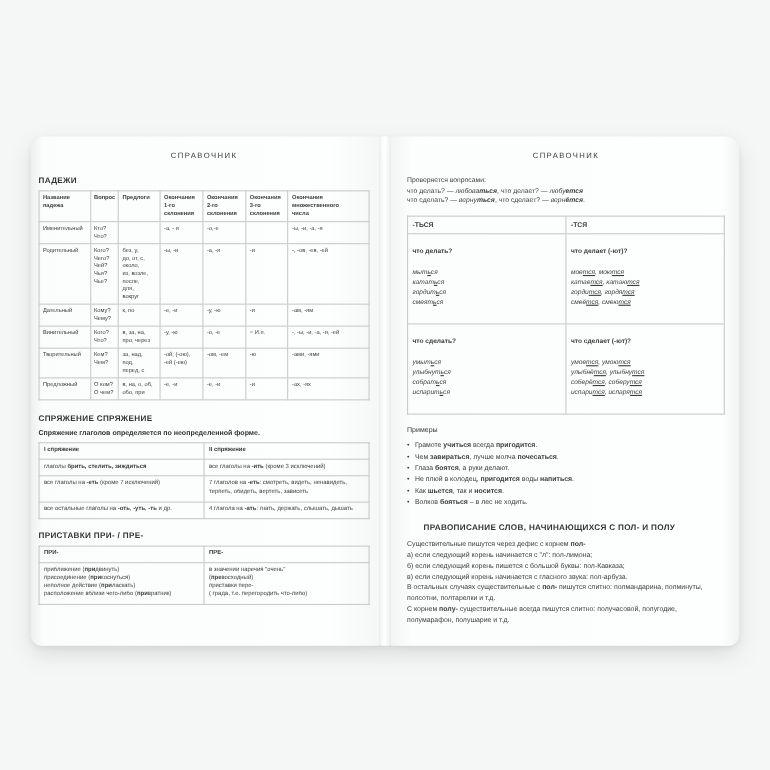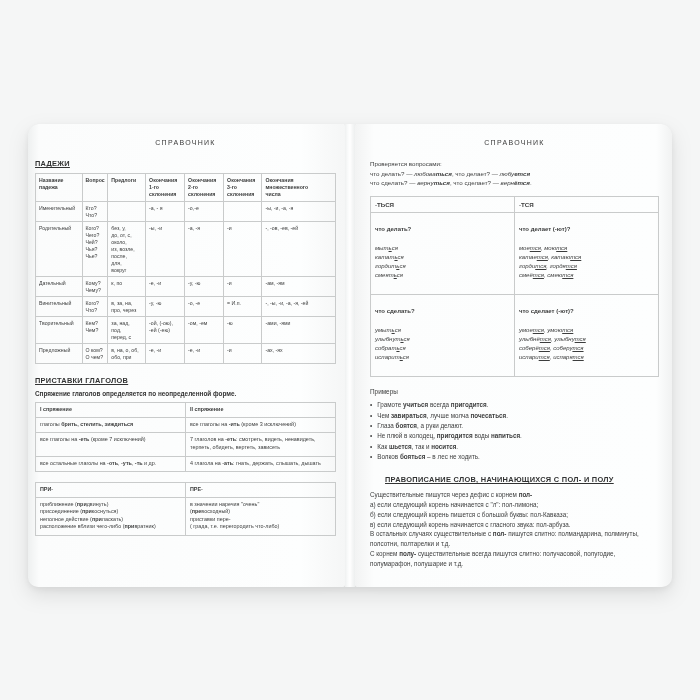--- a/index.html
+++ b/index.html
@@ -33,21 +33,21 @@
   .content { position:absolute; inset:0; }
   .pleft  .content { padding:15px 9px 0 7px; }
   .pright .content { padding:15px 13px 0 15px; }
 
   .page-title {
     text-align:center; font-size:7px; letter-spacing:1.3px;
     color:#3a3a3a; margin-bottom:13px;
   }
   .sec-h {
     font-size:7.4px; font-weight:bold; letter-spacing:0.3px;
-    color:#323333; margin-bottom:5px;text-decoration:underline;
+    color:#323333; margin-bottom:5px;
   }
 
   table { width:100%; border-collapse:collapse; table-layout:fixed; }
   th, td {
     border:1px solid #c9cbcb; vertical-align:top; text-align:left;
     white-space:pre-line;
   }
   
   .cases { font-size:5.2px; line-height:1.35; }
   .cases th { font-weight:bold; padding:3px 2px 3px 3px; }
@@ -187,21 +187,21 @@
           <td>в, на, о, об,
 обо, при</td>
           <td>-е, -и</td>
           <td>-е, -и</td>
           <td>-и</td>
           <td>-ах, -ях</td>
         </tr>
       </tbody>
         </table>
 
-      <div class="sec-h">ПРИСТАВКИ ГЛАГОЛОВ</div>
+      <div class="sec-h">СПРЯЖЕНИЕ СПРЯЖЕНИЕ</div>
       <div class="conj-intro">Спряжение глаголов определяется по неопределенной форме.</div>
       <table class="t2 mb10">
         <colgroup>
             <col style="width:50%">
             <col style="width:50%">
           </colgroup>
         <tbody>
             <tr>
           <th>I спряжение</th>
           <th>II спряжение</th>
@@ -214,20 +214,21 @@
           <td>все глаголы на <b>-еть</b> (кроме 7 исключений)</td>
           <td>7 глаголов на <b>-еть</b>: смотреть, видеть, ненавидеть, терпеть, обидеть, вертеть, зависеть</td>
         </tr>
         <tr>
           <td>все остальные глаголы на <b>-оть</b>, <b>-уть</b>, <b>-ть</b> и др.</td>
           <td>4 глагола на <b>-ать</b>: гнать, держать, слышать, дышать</td>
         </tr>
       </tbody>
         </table>
 
+      <div class="sec-h">ПРИСТАВКИ ПРИ- / ПРЕ-</div>
       <table class="t2">
         <colgroup>
             <col style="width:50%">
             <col style="width:50%">
           </colgroup>
         <tbody>
             <tr>
           <th>ПРИ-</th>
           <th>ПРЕ-</th>
         </tr>

